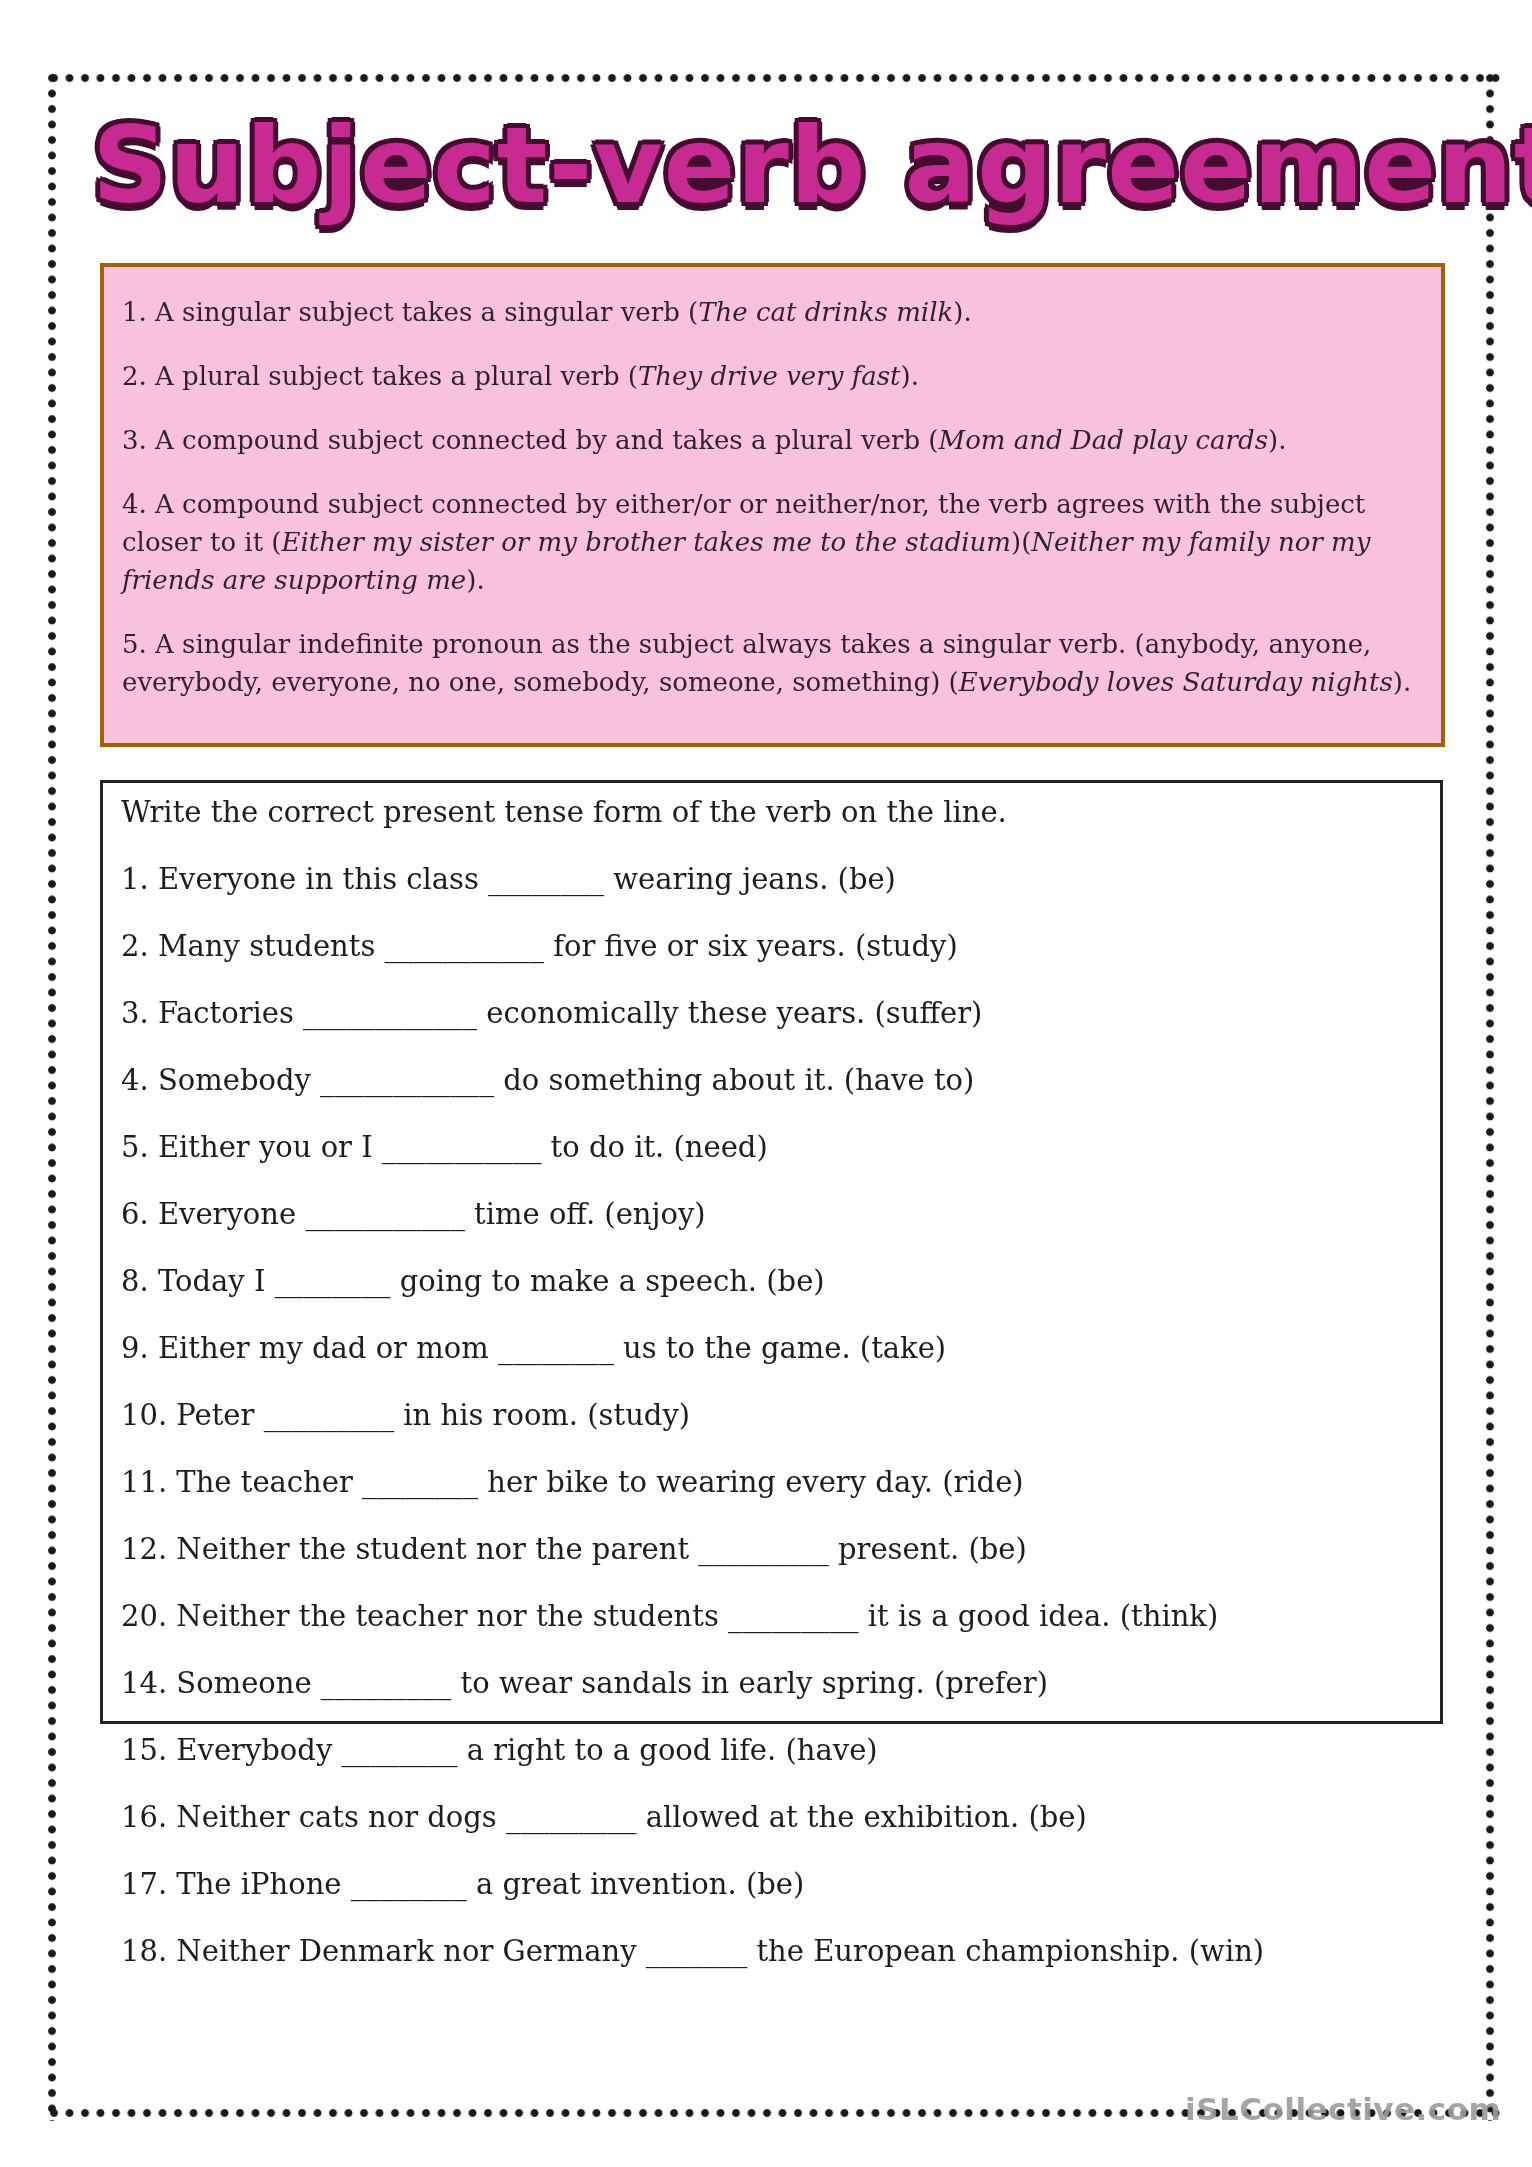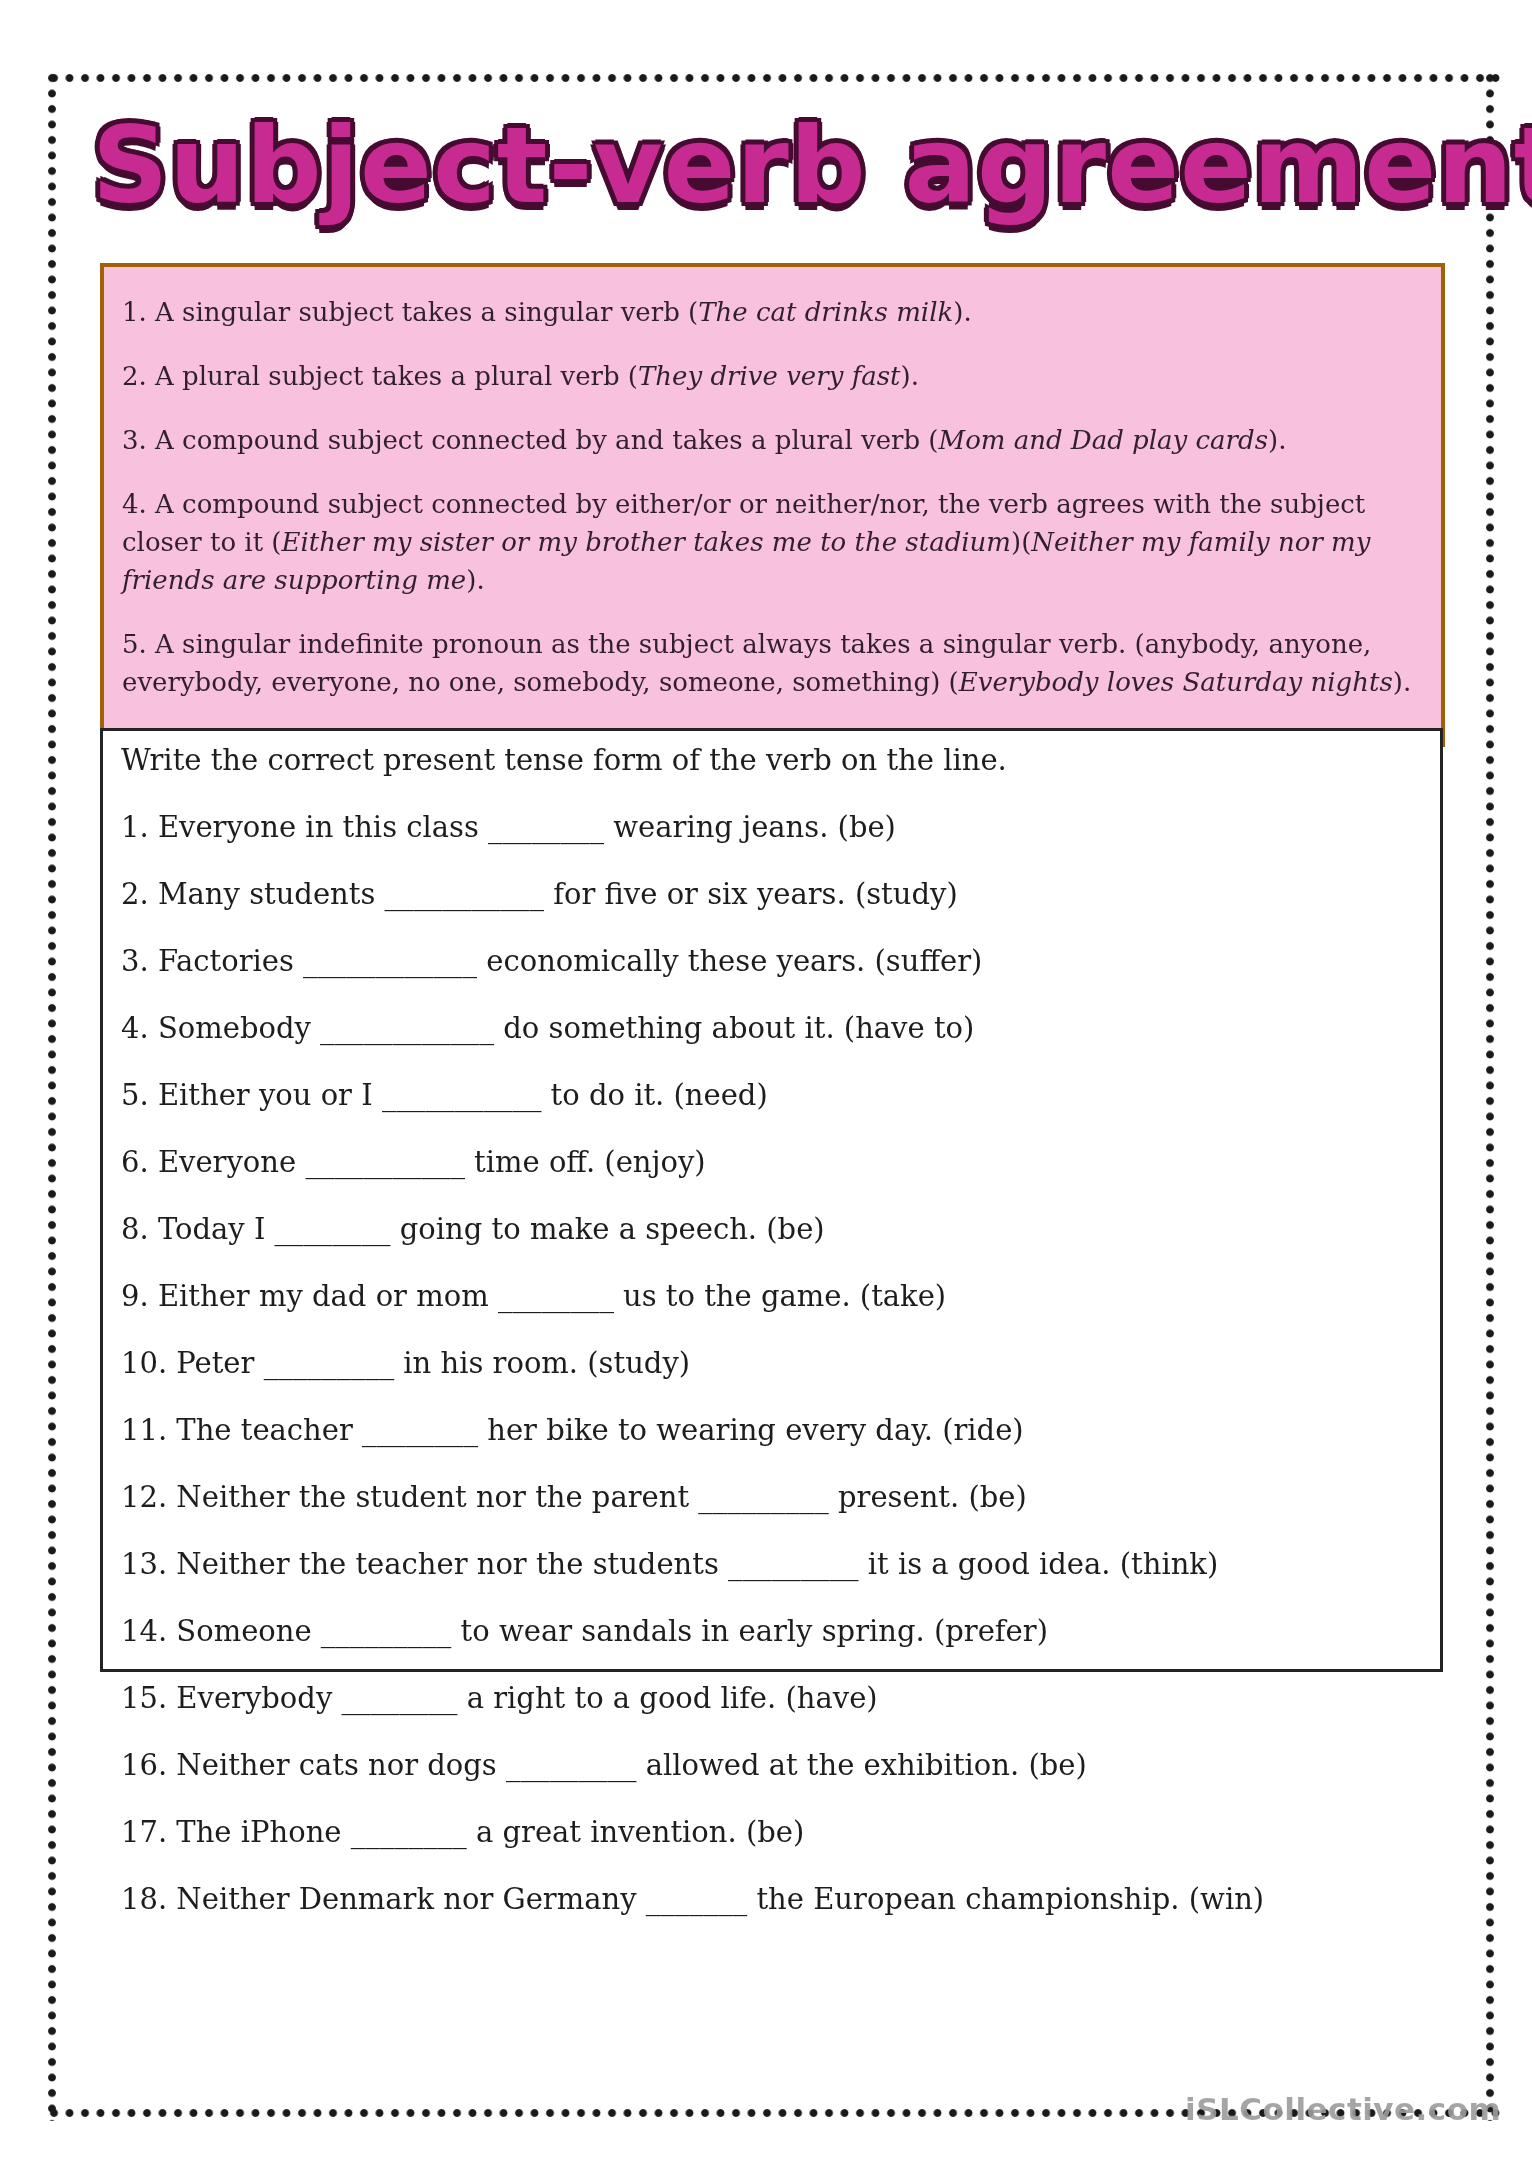--- a/index.html
+++ b/index.html
@@ -52,21 +52,21 @@
     padding:6px 18px 26px 18px;
     color:#311f30;
     font-size:26px;line-height:38px;
   }
   .rules-box p{margin:20px 0 26px 0;}
   .rules-box p:last-child{margin-bottom:16px;}
   .it{font-style:italic;}
 
   
   .exercise-box{
-    position:absolute;left:100px;top:728px;width:1343px;height:944px;
+    position:absolute;left:100px;top:780px;width:1343px;height:944px;
     box-sizing:border-box;
     background:#ffffff;
     border:3px solid #232323;
     padding:14px 18px 10px 18px;
     color:#1d1d1d;
     font-size:29px;line-height:30px;
   }
   .exercise-box p{margin:0 0 37px 0;}
   .exercise-box p:last-child{margin-bottom:8px;}
   .blank{letter-spacing:0;}
@@ -110,21 +110,21 @@
         <p class="ex-item"><span>2. </span><span>Many students </span><span class="blank">___________</span><span> for five or six years. (study)</span></p>
         <p class="ex-item"><span>3. </span><span>Factories </span><span class="blank">____________</span><span> economically these years. (suffer)</span></p>
         <p class="ex-item"><span>4. </span><span>Somebody </span><span class="blank">____________</span><span> do something about it. (have to)</span></p>
         <p class="ex-item"><span>5. </span><span>Either you or I </span><span class="blank">___________</span><span> to do it. (need)</span></p>
         <p class="ex-item"><span>6. </span><span>Everyone </span><span class="blank">___________</span><span> time off. (enjoy)</span></p>
         <p class="ex-item"><span>8. </span><span>Today I </span><span class="blank">________</span><span> going to make a speech. (be)</span></p>
         <p class="ex-item"><span>9. </span><span>Either my dad or mom </span><span class="blank">________</span><span> us to the game. (take)</span></p>
         <p class="ex-item"><span>10. </span><span>Peter </span><span class="blank">_________</span><span> in his room. (study)</span></p>
         <p class="ex-item"><span>11. </span><span>The teacher </span><span class="blank">________</span><span> her bike to wearing every day. (ride)</span></p>
         <p class="ex-item"><span>12. </span><span>Neither the student nor the parent </span><span class="blank">_________</span><span> present. (be)</span></p>
-        <p class="ex-item"><span>13. </span><span>Neither the teacher nor the students </span><span class="blank">_________</span><span> it is a good idea. (think)</span></p>
+        <p class="ex-item"><span>20. </span><span>Neither the teacher nor the students </span><span class="blank">_________</span><span> it is a good idea. (think)</span></p>
         <p class="ex-item"><span>14. </span><span>Someone </span><span class="blank">_________</span><span> to wear sandals in early spring. (prefer)</span></p>
         <p class="ex-item"><span>15. </span><span>Everybody </span><span class="blank">________</span><span> a right to a good life. (have)</span></p>
         <p class="ex-item"><span>16. </span><span>Neither cats nor dogs </span><span class="blank">_________</span><span> allowed at the exhibition. (be)</span></p>
         <p class="ex-item"><span>17. </span><span>The iPhone </span><span class="blank">________</span><span> a great invention. (be)</span></p>
         <p class="ex-item"><span>18. </span><span>Neither Denmark nor Germany </span><span class="blank">_______</span><span> the European championship. (win)</span></p>
       </div>
   </section>
 
   <p class="watermark">iSLCollective.com</p>
 

